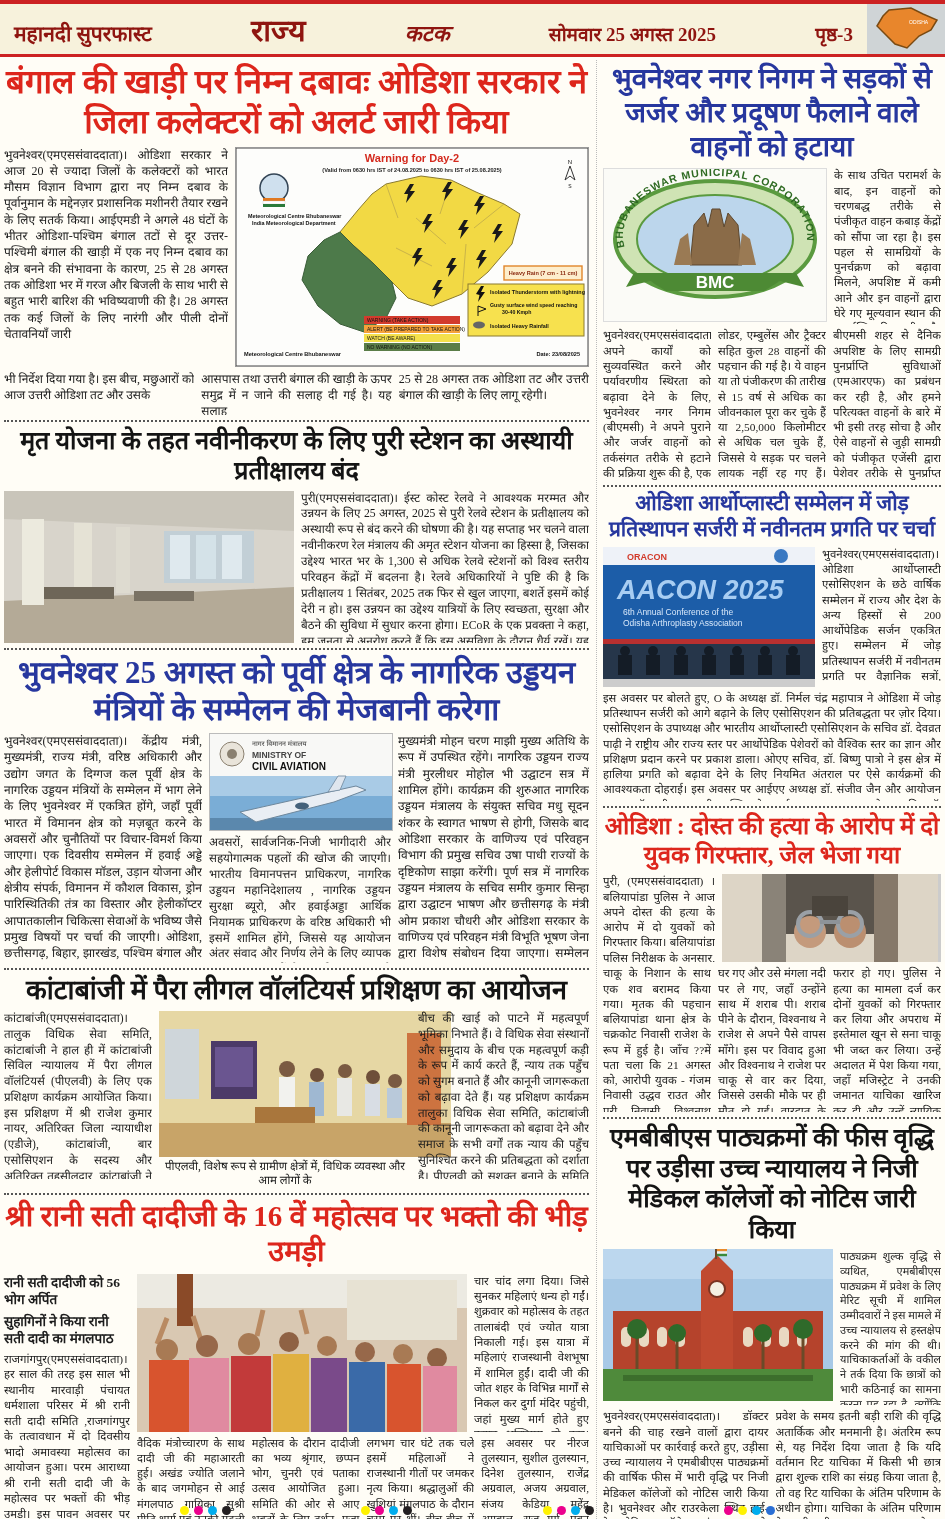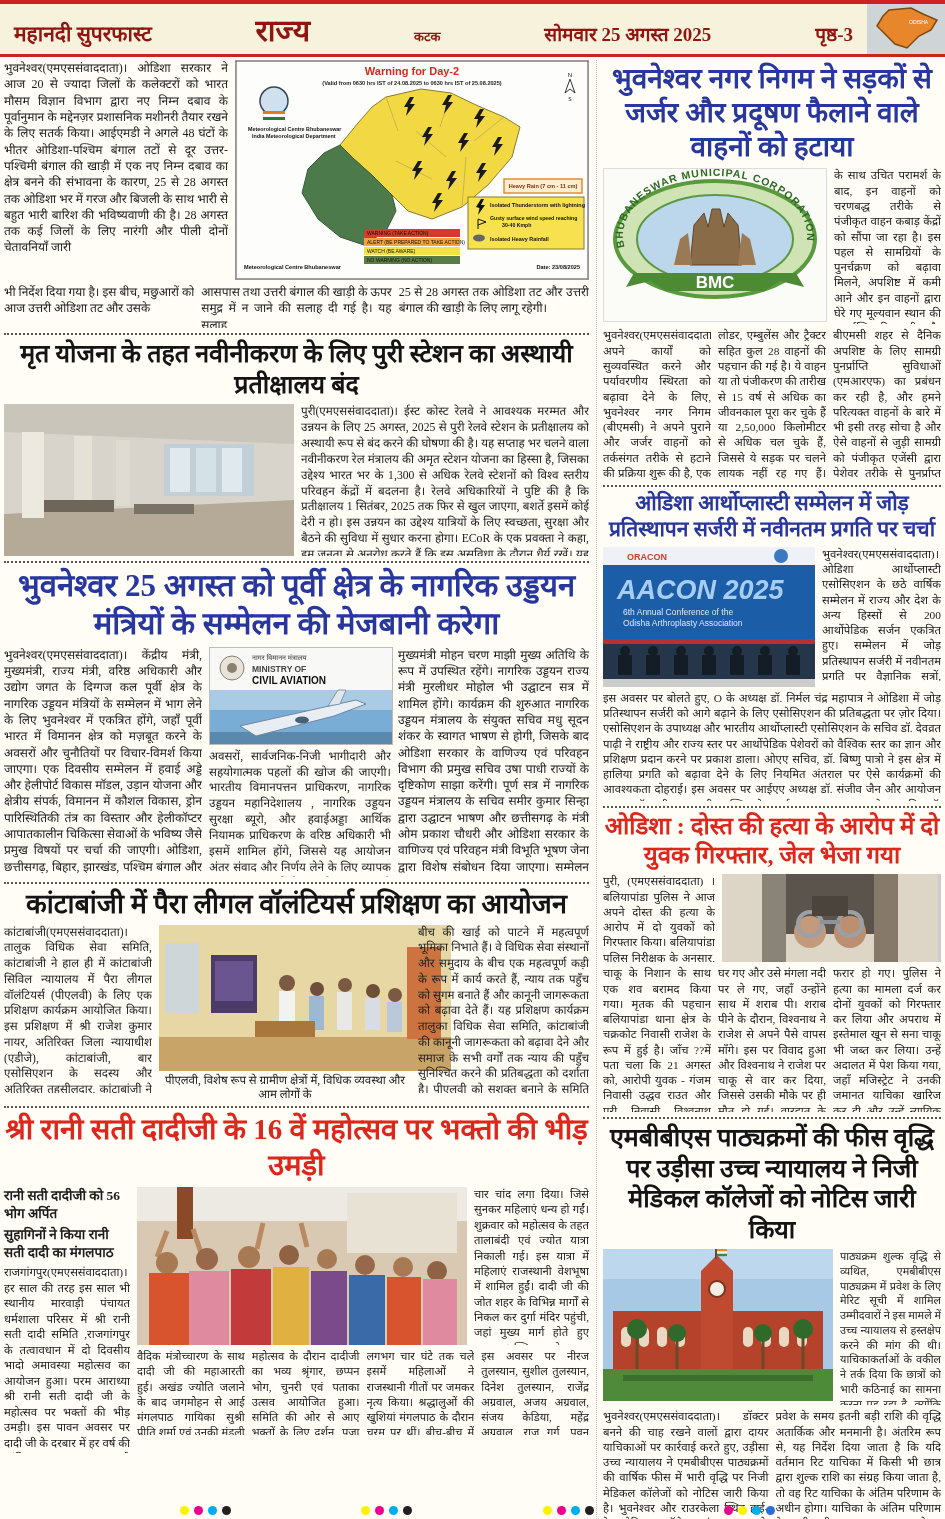--- a/index.html
+++ b/index.html
@@ -5,21 +5,21 @@
   html,body{margin:0;padding:0;background:#e8e8e8;}
   .page{position:relative;width:945px;height:1519px;margin:0 auto;background:#fffdf6;
         font-family:"Liberation Serif",serif;color:#1c1c1c;overflow:hidden;}
   
   .masthead{position:relative;height:50px;background:#f7f2dc;border-top:4px solid #c22;
             border-bottom:3px solid #c22;display:flex;align-items:center;}
   .mh-inner{flex:1;display:flex;align-items:baseline;justify-content:space-between;
             padding:0 14px;color:#8f1510;font-weight:bold;}
   .mh-paper{font-size:21px;}
   .mh-section{font-size:30px;}
-  .mh-city{font-size:13px;}
+  .mh-city{font-size:22px;font-style:italic;}
   .mh-date{font-size:19px;}
   .mh-page{font-size:19px;}
   .mh-logo{width:78px;height:50px;background:#cfd4d6;display:flex;align-items:center;justify-content:center;}
   
   .main{display:flex;gap:7px;padding:3px 4px 0 4px;}
   .colL{width:585px;}
   .colR{width:342px;}
   .divider{border-top:2px dotted #555;margin:5px 0 4px 0;}
   .hl{font-weight:bold;text-align:center;line-height:1.22;margin:2px 0 4px 0;}
   .hl-red{color:#dd261c;}
@@ -56,20 +56,21 @@
         <text x="38" y="18" font-size="5" fill="#fff" font-family="Liberation Sans, sans-serif">ODISHA</text>
       </svg>
     </div>
   </div>
 
   <div class="main">
 
     <div class="colL">
 
       <div>
+        <div class="hl hl-red" style="font-size:33px;">बंगाल की खाड़ी पर निम्न दबावः ओडिशा सरकार ने जिला कलेक्टरों को अलर्ट जारी किया</div>
         <div class="row">
           <div class="bt col" style="width:226px;height:218px;">भुवनेश्वर(एमएससंवाददाता)। ओडिशा सरकार ने आज 20 से ज्यादा जिलों के कलेक्टरों को भारत मौसम विज्ञान विभाग द्वारा नए निम्न दबाव के पूर्वानुमान के मद्देनज़र प्रशासनिक मशीनरी तैयार रखने के लिए सतर्क किया। आईएमडी ने अगले 48 घंटों के भीतर ओडिशा-पश्चिम बंगाल तटों से दूर उत्तर-पश्चिमी बंगाल की खाड़ी में एक नए निम्न दबाव का क्षेत्र बनने की संभावना के कारण, 25 से 28 अगस्त तक ओडिशा भर में गरज और बिजली के साथ भारी से बहुत भारी बारिश की भविष्यवाणी की है। 28 अगस्त तक कई जिलों के लिए नारंगी और पीली दोनों चेतावनियाँ जारी</div>
           <div class="imgbox" style="width:352px;height:218px;background:#fef9c3;border:1px solid #999;">
             <svg width="352" height="218" viewBox="0 0 352 218" font-family="Liberation Sans, sans-serif">
               <rect x="0" y="0" width="352" height="218" fill="#fdfdfb" stroke="#444"></rect>
               <text x="176" y="14" text-anchor="middle" font-size="11" font-weight="bold" fill="#d42a1e">Warning for Day-2</text>
               <text x="176" y="24" text-anchor="middle" font-size="5.6" font-weight="bold" fill="#222">(Valid from 0630 hrs IST of 24.08.2025 to 0630 hrs IST of 25.08.2025)</text>
 
               <circle cx="38" cy="40" r="14" fill="#cfe0ee" stroke="#345" stroke-width="1.5"></circle>
               <rect x="27" y="50" width="22" height="3" fill="#e07820"></rect>

